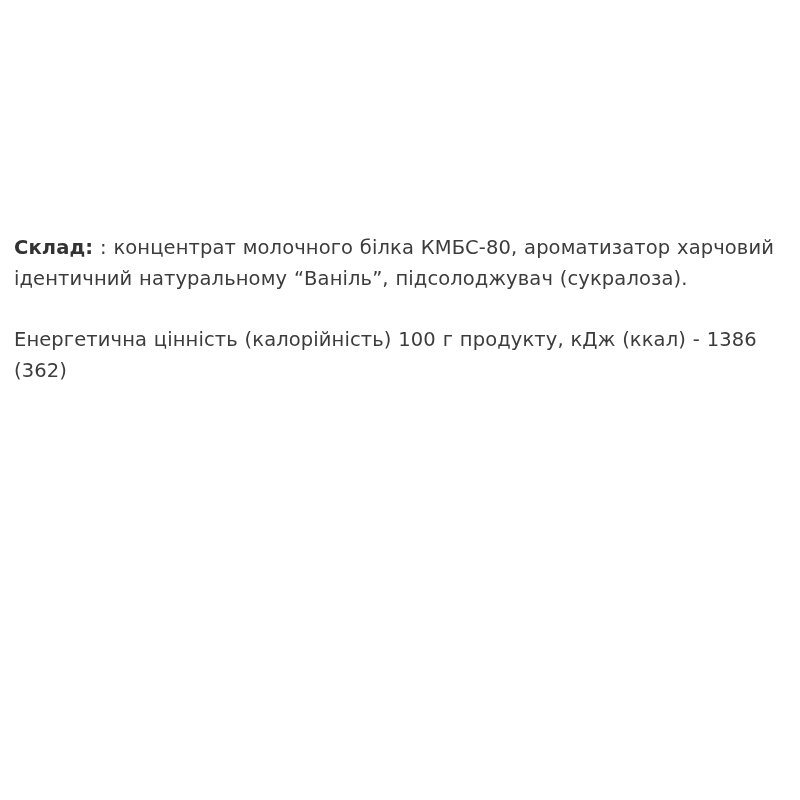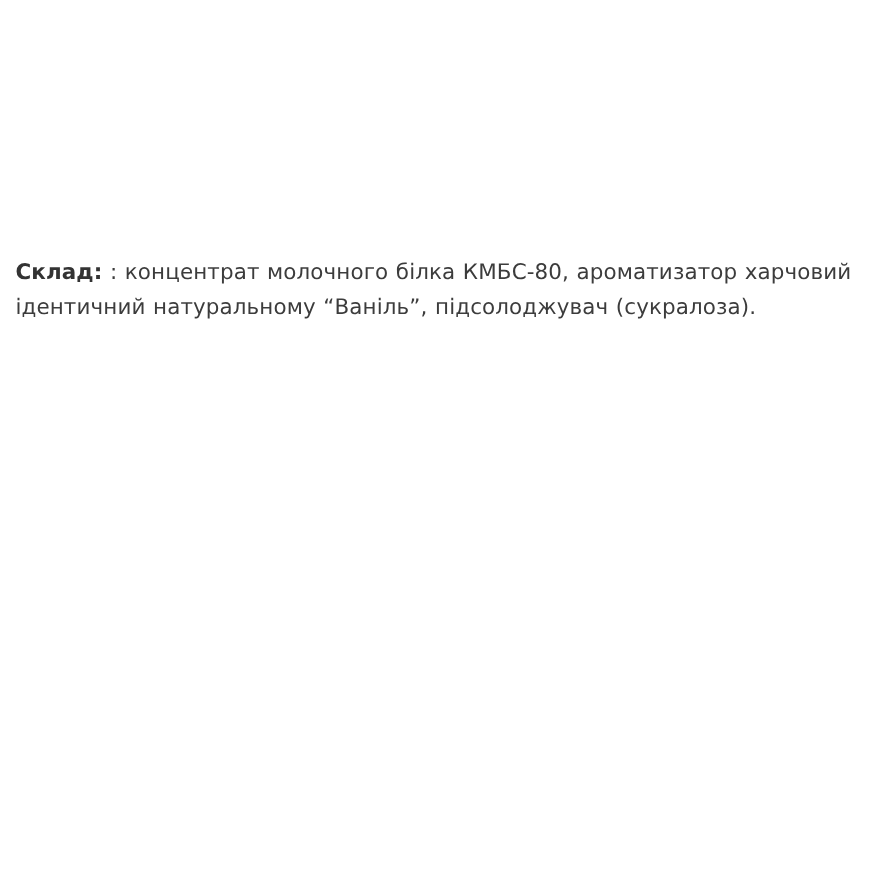--- a/index.html
+++ b/index.html
@@ -41,14 +41,17 @@
 </head>
 <body>
 
 <div class="page">
 
   <p class="para">
     <span class="label-bold">Склад:</span><span> : концентрат молочного білка КМБС-80, ароматизатор харчовий ідентичний натуральному “Ваніль”, підсолоджувач (сукралоза).</span>
   </p>
 
 
+  <p class="para">
+    <span>Енергетична цінність (калорійність) 100 г продукту, кДж (ккал) - 1386 (362)</span>
+  </p>
 
 </div>
 
 </body></html>

